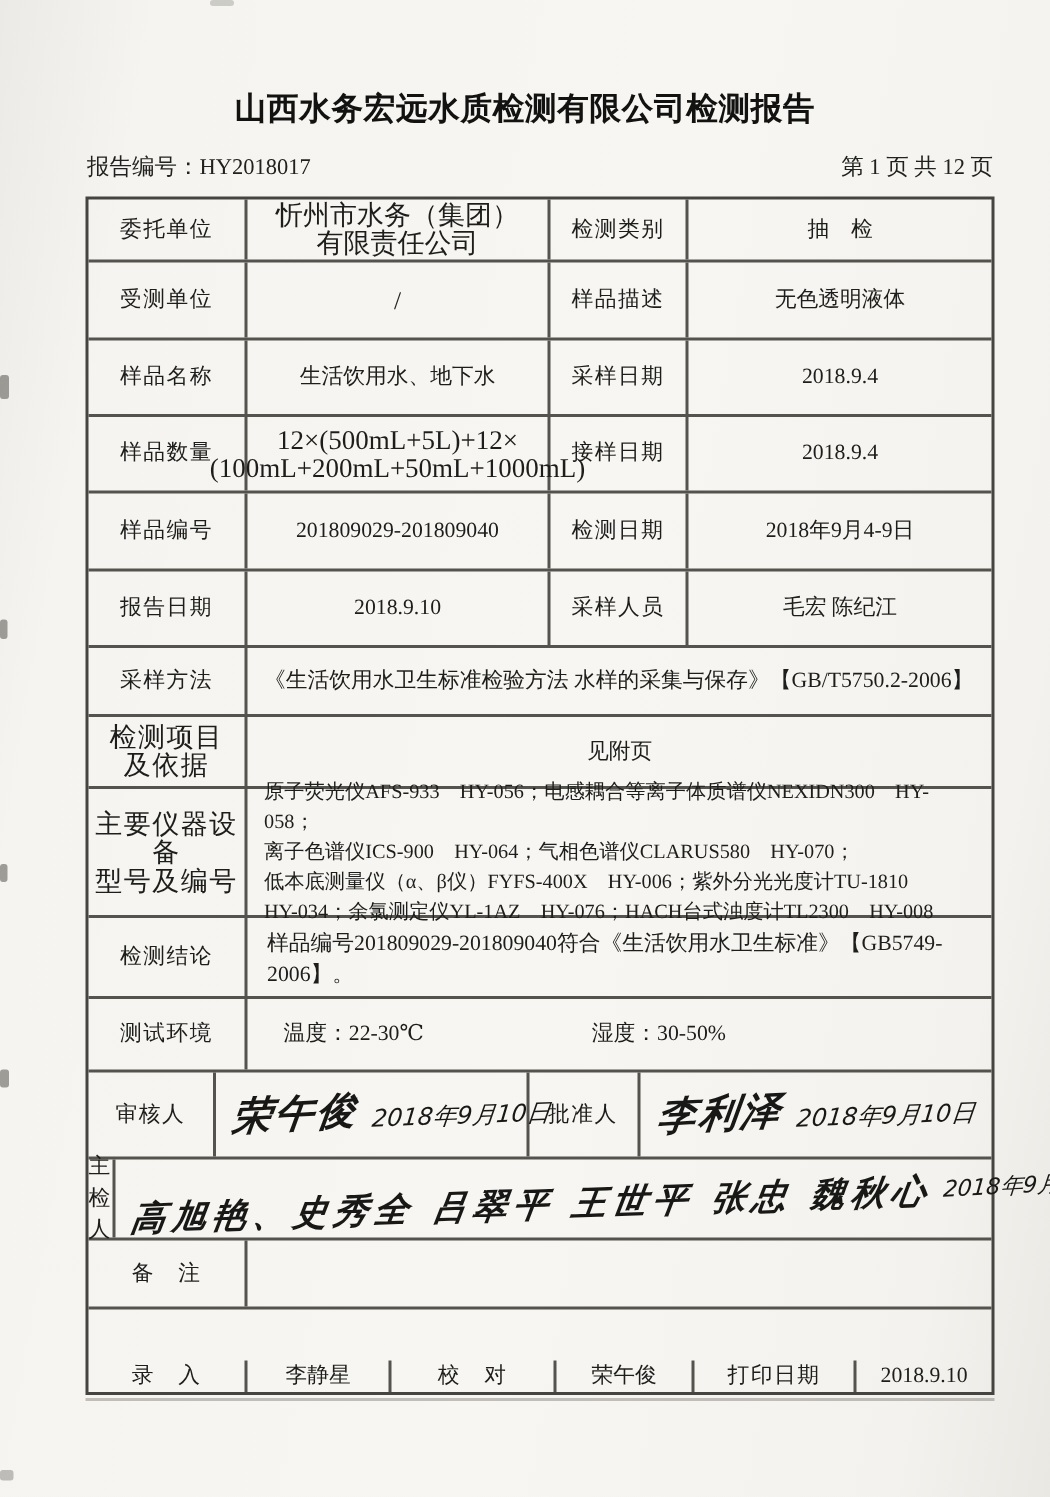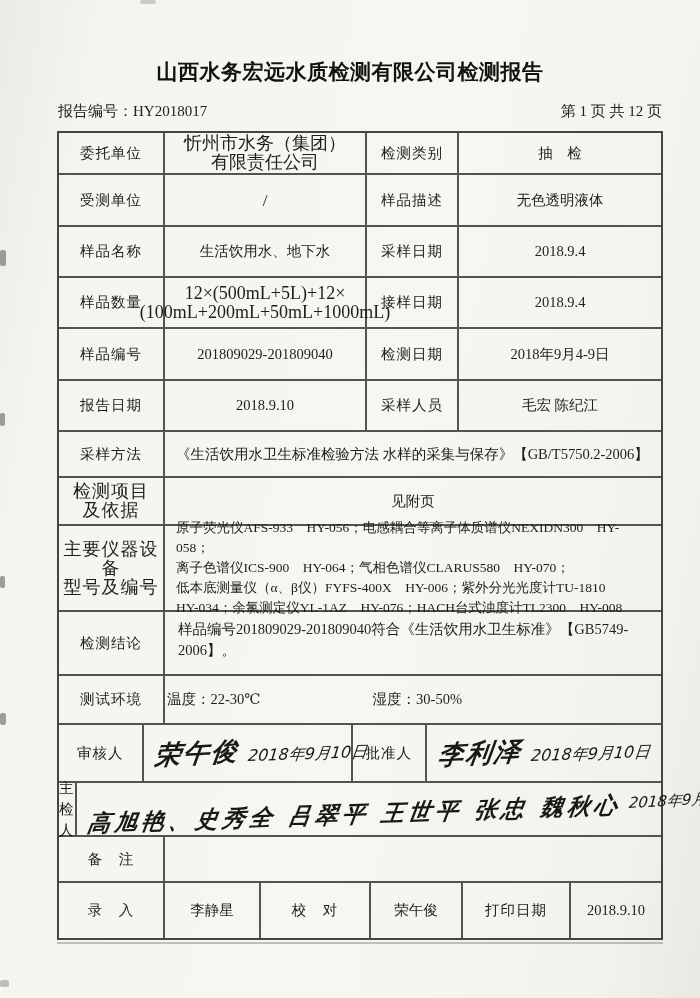--- a/index.html
+++ b/index.html
@@ -21,37 +21,37 @@
   }
   .tbl{
     position:absolute;left:57px;top:131px;width:606px;
     border:2px solid #454440;box-sizing:border-box;background:transparent;
   }
   .tbl::after{
     content:"";position:absolute;left:-2px;right:-2px;bottom:-6px;height:2px;
     background:rgba(104,101,94,.38);
   }
   .row{display:flex;border-bottom:2px solid #54534d;box-sizing:border-box;}
-  .row:last-child{border-bottom:none;}
+  .row:last-child{border-bottom:none;align-items:flex-end;}
   .cell{
     border-right:2px solid #54534d;box-sizing:border-box;
     display:flex;align-items:center;justify-content:center;
     text-align:center;font-size:14.5px;line-height:21px;
     white-space:pre-line;overflow:visible;
   }
   .cell:last-child{border-right:none;}
   .ca{width:106px;}  .cb{width:202px;}  .cc{width:92px;}  .cd{flex:1;}
   .cb2{width:209px;} .cc2{width:93px;}
   .w1{width:106px;} .w2{width:96px;} .w3{width:110px;} .w4{width:92px;} .w5{width:108px;} .w6{flex:1;}
   .label{font-size:14.5px;letter-spacing:1px;}
   .small{font-size:18px;line-height:19px;}
   .left{justify-content:flex-start;text-align:left;padding:0 11px;}
   .topleft{align-items:flex-start;justify-content:flex-start;text-align:left;padding:7px 13px 0 13px;}
   .inst{font-size:13.5px;line-height:20px;align-items:center;}
-  .envcell{justify-content:flex-start;padding-left:2px;}
+  .envcell{justify-content:flex-start;padding-left:24px;}
   .env-hum{margin-left:112px;}
   .hw{
     font-family:"DejaVu Sans","Liberation Sans",sans-serif;font-style:italic;color:#181816;
     display:inline-block;transform:rotate(-3deg) skewX(-10deg);white-space:nowrap;
   }
   .sig{font-size:26px;font-weight:700;letter-spacing:2px;}
   .hwdate{font-size:16px;margin-left:9px;transform:rotate(-2deg) skewX(-8deg);}
   .sigrow{overflow:visible;}
   .sig-long{font-size:23px;font-weight:700;letter-spacing:4px;transform:rotate(-2deg) skewX(-10deg) translateY(5px);}
   .date-raised{transform:rotate(-3deg) skewX(-8deg) translateY(-9px);font-size:15px;margin-left:6px;}
@@ -127,21 +127,21 @@
 
   <div class="row" style="height:86px">
     <div class="cell ca label small">主要仪器设备
 型号及编号</div>
     <div class="cell cd inst left">原子荧光仪AFS-933　HY-056；电感耦合等离子体质谱仪NEXIDN300　HY-058；
 离子色谱仪ICS-900　HY-064；气相色谱仪CLARUS580　HY-070；
 低本底测量仪（α、β仪）FYFS-400X　HY-006；紫外分光光度计TU-1810
 HY-034；余氯测定仪YL-1AZ　HY-076；HACH台式浊度计TL2300　HY-008</div>
   </div>
 
-  <div class="row" style="height:64px">
+  <div class="row" style="height:54px">
     <div class="cell ca label">检测结论</div>
     <div class="cell cd topleft">样品编号201809029-201809040符合《生活饮用水卫生标准》【GB5749-2006】。</div>
   </div>
 
   <div class="row" style="height:49px">
     <div class="cell ca label">测试环境</div>
     <div class="cell cd envcell">
       <span>温度：22-30℃</span>
       <span class="env-hum">湿度：30-50%</span>
     </div>

